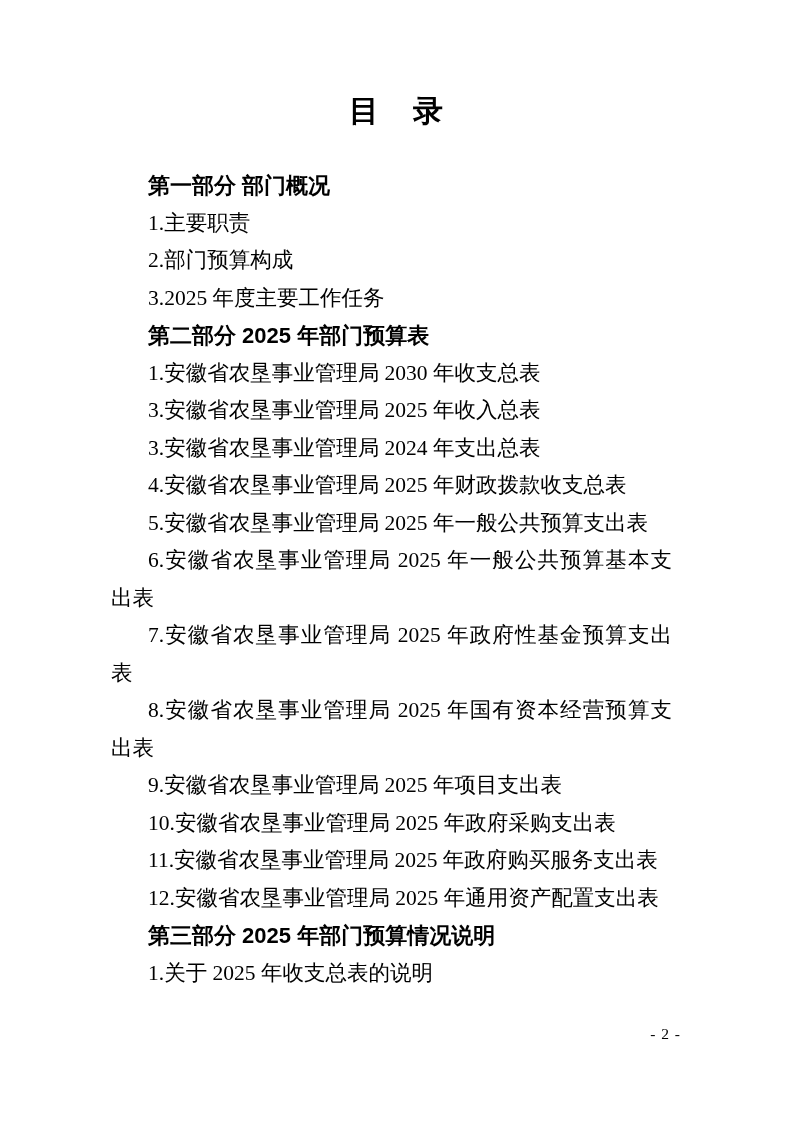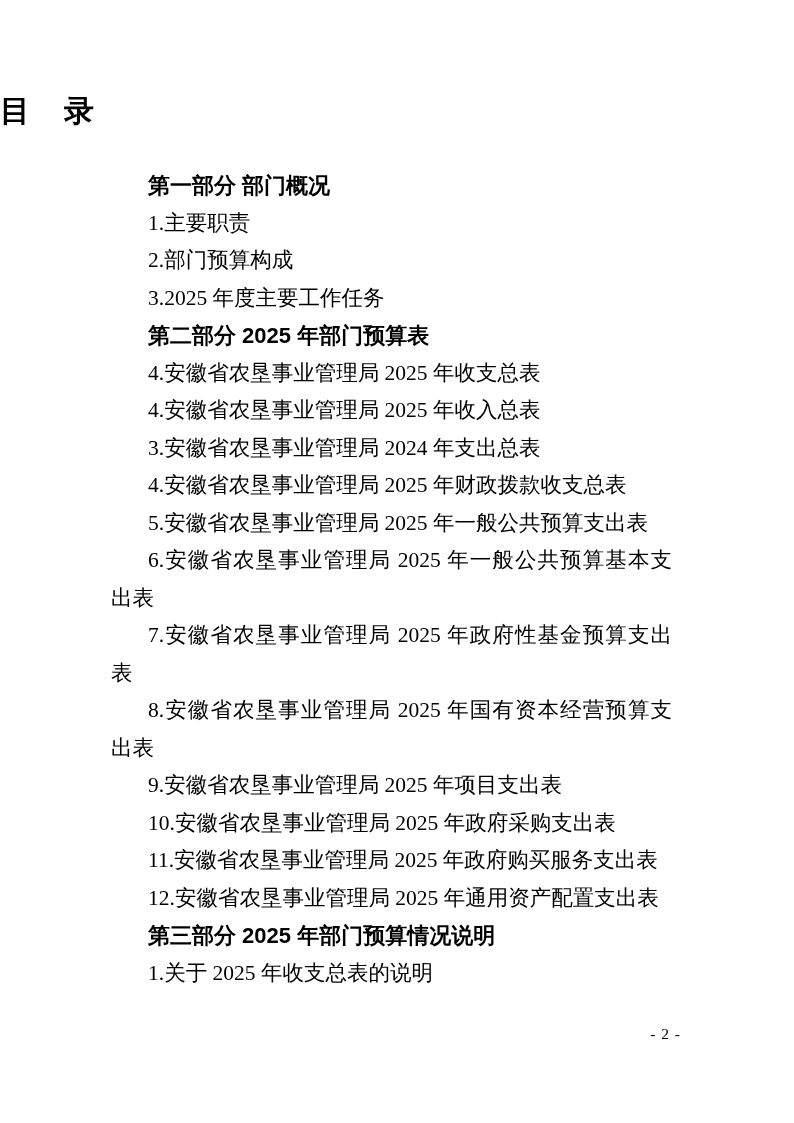--- a/index.html
+++ b/index.html
@@ -14,20 +14,21 @@
     background: #ffffff;
     color: #000000;
     font-family: "Liberation Serif", serif;
     overflow: hidden;
   }
   .doc-title {
     position: absolute;
     top: 92px;
     left: 0;
     width: 100%;
+    text-align: center;
     font-family: "Liberation Sans", sans-serif;
     font-weight: bold;
     font-size: 30px;
     line-height: 38px;
     letter-spacing: 2px;
   }
   .toc {
     position: absolute;
     left: 111px;
     top: 167px;
@@ -74,22 +75,22 @@
 
   <div class="doc-title">目　录</div>
 
   <div class="toc">
 
   <div class="line heading">第一部分 部门概况</div>
       <div class="line item">1.主要职责</div>
       <div class="line item">2.部门预算构成</div>
       <div class="line item">3.2025 年度主要工作任务</div>
       <div class="line heading">第二部分 2025 年部门预算表</div>
-      <div class="line item">4.安徽省农垦事业管理局 2025 年收支总表</div>
-      <div class="line item">4.安徽省农垦事业管理局 2025 年收入总表</div>
+      <div class="line item">1.安徽省农垦事业管理局 2030 年收支总表</div>
+      <div class="line item">3.安徽省农垦事业管理局 2025 年收入总表</div>
       <div class="line item">3.安徽省农垦事业管理局 2024 年支出总表</div>
       <div class="line item">4.安徽省农垦事业管理局 2025 年财政拨款收支总表</div>
       <div class="line item">5.安徽省农垦事业管理局 2025 年一般公共预算支出表</div>
       <div class="line item justify">6.安徽省农垦事业管理局 2025 年一般公共预算基本支</div>
       <div class="line wrap">出表</div>
       <div class="line item justify">7.安徽省农垦事业管理局 2025 年政府性基金预算支出</div>
       <div class="line wrap">表</div>
       <div class="line item justify">8.安徽省农垦事业管理局 2025 年国有资本经营预算支</div>
       <div class="line wrap">出表</div>
       <div class="line item">9.安徽省农垦事业管理局 2025 年项目支出表</div>

